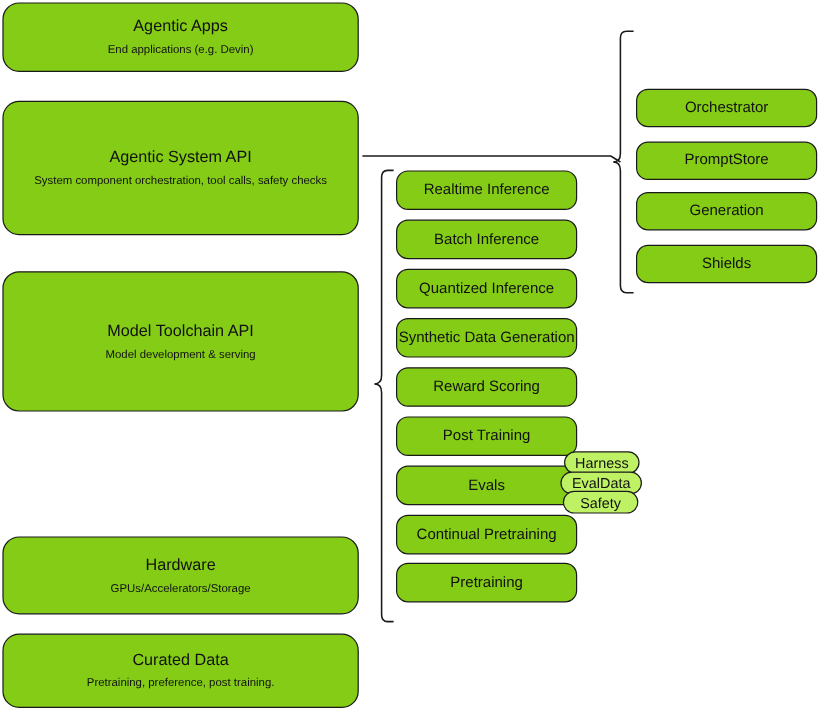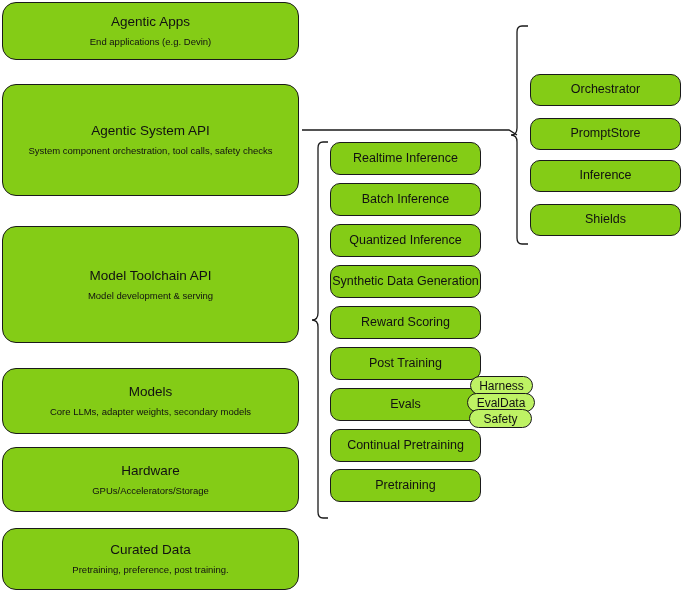--- a/index.html
+++ b/index.html
@@ -112,24 +112,20 @@
   <div class="node layer" style="left:2px; top:84px; width:297px; height:112px;">
     <div class="title">Agentic System API</div>
     <div class="subtitle">System component orchestration, tool calls, safety checks</div>
   </div>
 
   <div class="node layer" style="left:2px; top:226px; width:297px; height:117px;">
     <div class="title">Model Toolchain API</div>
     <div class="subtitle">Model development &amp; serving</div>
   </div>
 
-  <div class="node layer" style="left:2px; top:368px; width:297px; height:66px;">
-    <div class="title">Models</div>
-    <div class="subtitle">Core LLMs, adapter weights, secondary models</div>
-  </div>
 
   <div class="node layer" style="left:2px; top:528px; width:297px; height:62px;">
     <div class="title">Curated Data</div>
     <div class="subtitle">Pretraining, preference, post training.</div>
   </div>
 
   <div class="node layer" style="left:2px; top:447px; width:297px; height:65px;">
     <div class="title">Hardware</div>
     <div class="subtitle">GPUs/Accelerators/Storage</div>
   </div>
@@ -172,19 +168,19 @@
     <span>Safety</span>
   </div>
 
   <div class="node cap" style="left:530px; top:74px; width:151px; height:32px;">
     <span>Orchestrator</span>
   </div>
   <div class="node cap" style="left:530px; top:118px; width:151px; height:32px;">
     <span>PromptStore</span>
   </div>
   <div class="node cap" style="left:530px; top:160px; width:151px; height:32px;">
-    <span>Inference</span>
+    <span>Generation</span>
   </div>
   <div class="node cap" style="left:530px; top:204px; width:151px; height:32px;">
     <span>Shields</span>
   </div>
 
 </div>
 
 </body></html>

